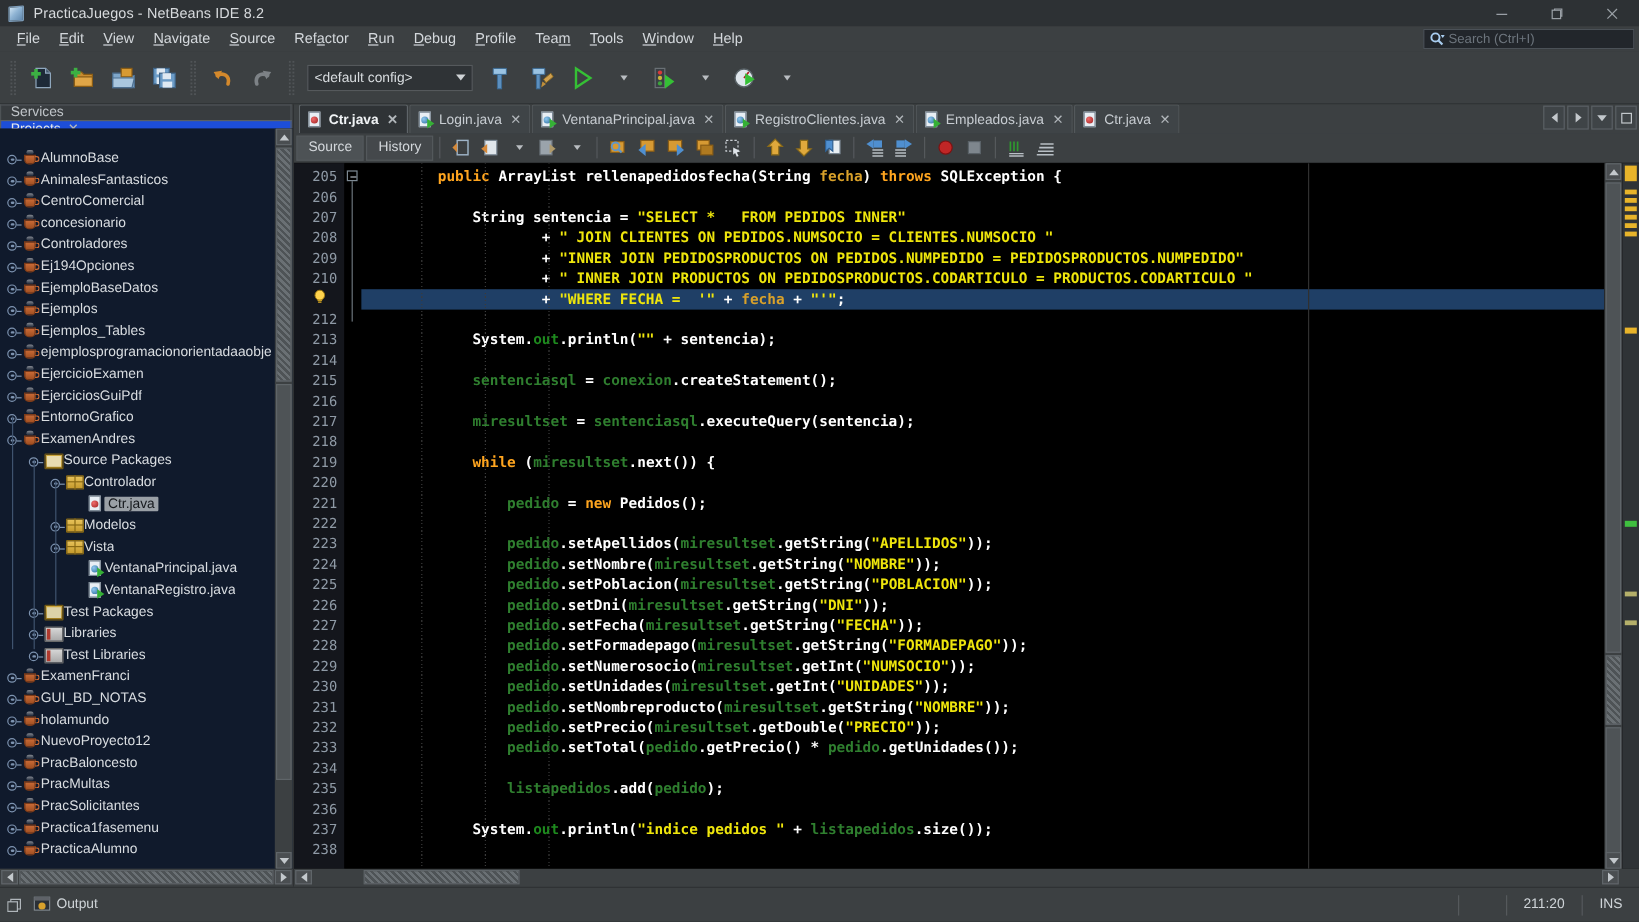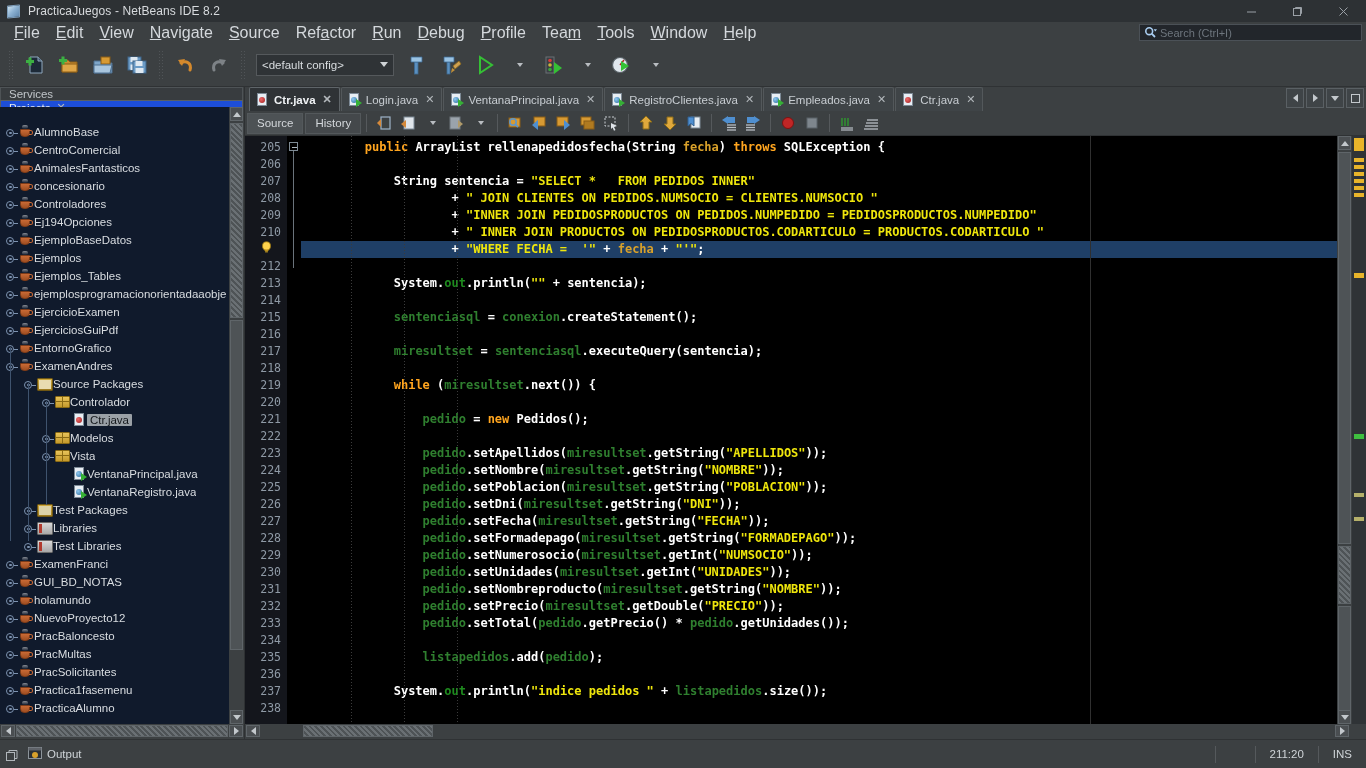--- a/index.html
+++ b/index.html
@@ -29,25 +29,25 @@
   .wincontrols { position: absolute; right: 0; top: 0; height: 22px; display: flex; }
   .wc { width: 46px; height: 22px; display: flex; align-items: center; justify-content: center;
         color: #9aa0a6; font-size: 13px; }
 
   
   .menubar {
     height: 21px; background: #3c4042; display: flex; align-items: center;
     padding-left: 6px; position: relative;
   }
   .menu-item {
-    font-size: 16px; color: #d4d8dc; padding: 2px 8px; line-height: 15px; white-space: nowrap;
+    font-size: 12px; color: #d4d8dc; padding: 2px 8px; line-height: 15px; white-space: nowrap;
   }
   .menu-item u { text-decoration: underline; }
   .searchbox {
-    position: absolute; right: 4px; top: 2px; width: 223px; height: 17px;
+    position: absolute; right: 4px; top: 2px; width: 176px; height: 17px;
     background: #22262b; border: 1px solid #4b5157; display: flex; align-items: center;
   }
   .search-ico { width: 20px; display: flex; align-items: center; justify-content: center; color: #9fc3e8; font-size: 11px; }
   .search-ph { font-size: 11px; color: #6d757d; }
 
   
   .toolbar {
     height: 44px; background: #3c4042; display: flex; align-items: center;
     border-bottom: 1px solid #2f3234; padding-left: 4px;
   }
@@ -421,33 +421,33 @@
           <div class="trow" style="padding-left: 6px;">
             <span class="handle">
               <span class="kn"></span>
               <span class="stem"></span>
             </span>
             <div class="coffee">
               <span class="stm"></span>
               <span class="cup"></span>
               <span class="hdl"></span>
             </div>
+            <span class="tlabel">AnimalesFantasticos</span>
+          </div>
+          <div class="trow" style="padding-left: 6px;">
+            <span class="handle">
+              <span class="kn"></span>
+              <span class="stem"></span>
+            </span>
+            <div class="coffee">
+              <span class="stm"></span>
+              <span class="cup"></span>
+              <span class="hdl"></span>
+            </div>
             <span class="tlabel">CentroComercial</span>
-          </div>
-          <div class="trow" style="padding-left: 6px;">
-            <span class="handle">
-              <span class="kn"></span>
-              <span class="stem"></span>
-            </span>
-            <div class="coffee">
-              <span class="stm"></span>
-              <span class="cup"></span>
-              <span class="hdl"></span>
-            </div>
-            <span class="tlabel">AnimalesFantasticos</span>
           </div>
           <div class="trow" style="padding-left: 6px;">
             <span class="handle">
               <span class="kn"></span>
               <span class="stem"></span>
             </span>
             <div class="coffee">
               <span class="stm"></span>
               <span class="cup"></span>
               <span class="hdl"></span>

